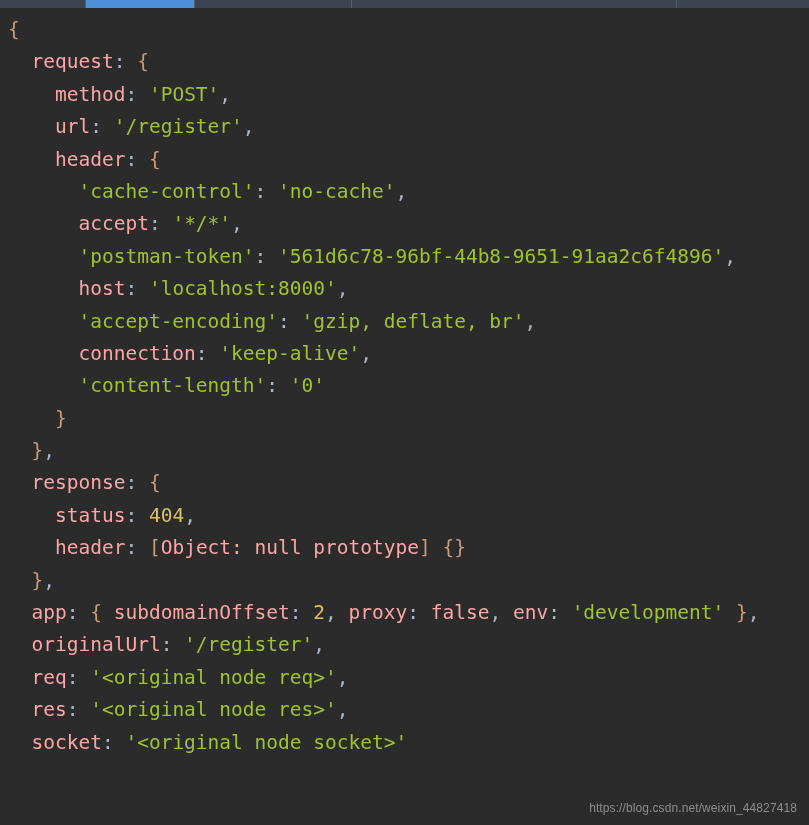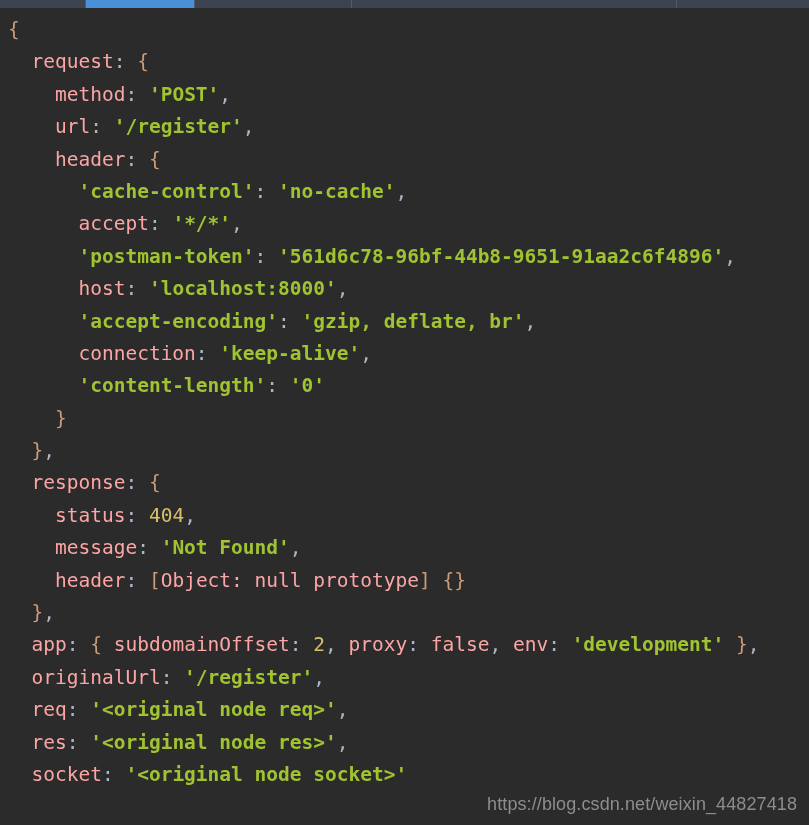--- a/index.html
+++ b/index.html
@@ -54,32 +54,32 @@
     line-height: 32.4px;
     white-space: pre;
     font-size: 19.5px;
     letter-spacing: 0px;
     padding-left: 8px;
     color: #a9b7c6;
   }
   
   .pun  { color: #cc9b77; }   
   .key  { color: #fca5a5; }   
-  .str  { color: #9fc331; font-weight: bold; }   
+  .str  { color: #9fc331; }   
   .num  { color: #d7c06a; }   
   .bool { color: #fca5a5; }   
   .op   { color: #a9b7c6; }   
 
   
   #watermark {
     position: absolute;
     right: 12px;
     bottom: 10px;
     font-family: "Liberation Sans", sans-serif;
-    font-size: 18px;
+    font-size: 12px;
     color: #8d8d8d;
     letter-spacing: 0.1px;
     white-space: nowrap;
   }
 </style>
 </head>
 <body>
 
 <div id="screen">
 
@@ -101,21 +101,20 @@
       <div class="line"><span>      </span><span class="key">accept</span><span class="op">: </span><span class="str">'*/*'</span><span class="op">,</span></div>
       <div class="line"><span>      </span><span class="str">'postman-token'</span><span class="op">: </span><span class="str">'561d6c78-96bf-44b8-9651-91aa2c6f4896'</span><span class="op">,</span></div>
       <div class="line"><span>      </span><span class="key">host</span><span class="op">: </span><span class="str">'localhost:8000'</span><span class="op">,</span></div>
       <div class="line"><span>      </span><span class="str">'accept-encoding'</span><span class="op">: </span><span class="str">'gzip, deflate, br'</span><span class="op">,</span></div>
       <div class="line"><span>      </span><span class="key">connection</span><span class="op">: </span><span class="str">'keep-alive'</span><span class="op">,</span></div>
       <div class="line"><span>      </span><span class="str">'content-length'</span><span class="op">: </span><span class="str">'0'</span></div>
       <div class="line"><span>    </span><span class="pun">}</span></div>
       <div class="line"><span>  </span><span class="pun">}</span><span class="op">,</span></div>
       <div class="line"><span>  </span><span class="key">response</span><span class="op">: </span><span class="pun">{</span></div>
       <div class="line"><span>    </span><span class="key">status</span><span class="op">: </span><span class="num">404</span><span class="op">,</span></div>
-      <div class="line"><span>    </span><span class="key">message</span><span class="op">: </span><span class="str">'Not Found'</span><span class="op">,</span></div>
       <div class="line"><span>    </span><span class="key">header</span><span class="op">: </span><span class="pun">[</span><span class="key">Object: null prototype</span><span class="pun">]</span><span class="op"> </span><span class="pun">{}</span></div>
       <div class="line"><span>  </span><span class="pun">}</span><span class="op">,</span></div>
       <div class="line"><span>  </span><span class="key">app</span><span class="op">: </span><span class="pun">{</span><span class="op"> </span><span class="key">subdomainOffset</span><span class="op">: </span><span class="num">2</span><span class="op">, </span><span class="key">proxy</span><span class="op">: </span><span class="bool">false</span><span class="op">, </span><span class="key">env</span><span class="op">: </span><span class="str">'development'</span><span class="op"> </span><span class="pun">}</span><span class="op">,</span></div>
       <div class="line"><span>  </span><span class="key">originalUrl</span><span class="op">: </span><span class="str">'/register'</span><span class="op">,</span></div>
       <div class="line"><span>  </span><span class="key">req</span><span class="op">: </span><span class="str">'&lt;original node req&gt;'</span><span class="op">,</span></div>
       <div class="line"><span>  </span><span class="key">res</span><span class="op">: </span><span class="str">'&lt;original node res&gt;'</span><span class="op">,</span></div>
       <div class="line"><span>  </span><span class="key">socket</span><span class="op">: </span><span class="str">'&lt;original node socket&gt;'</span></div>
     </div>
 
   <div id="watermark">https://blog.csdn.net/weixin_44827418</div>

